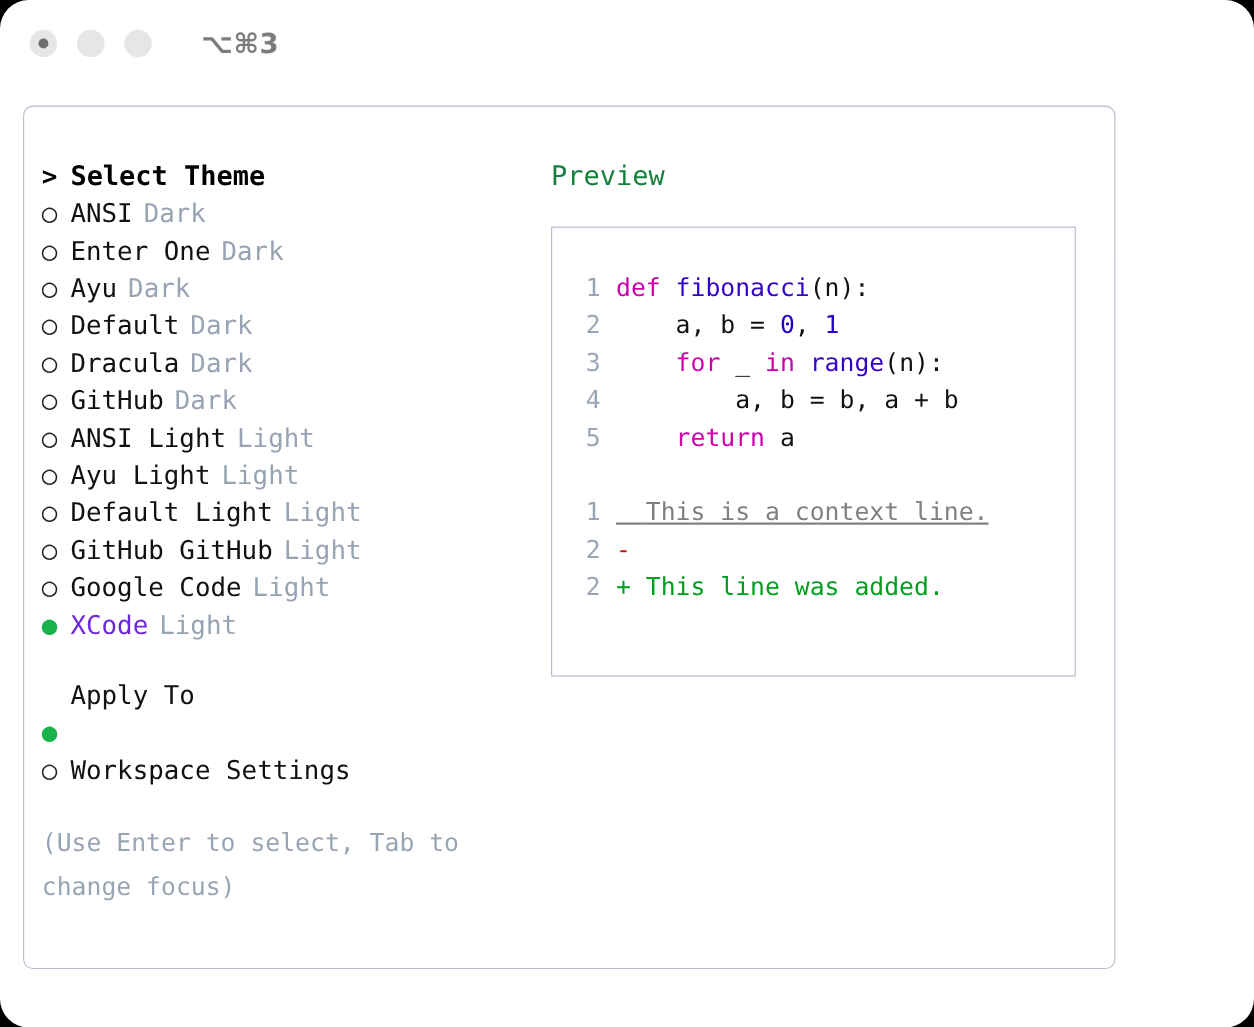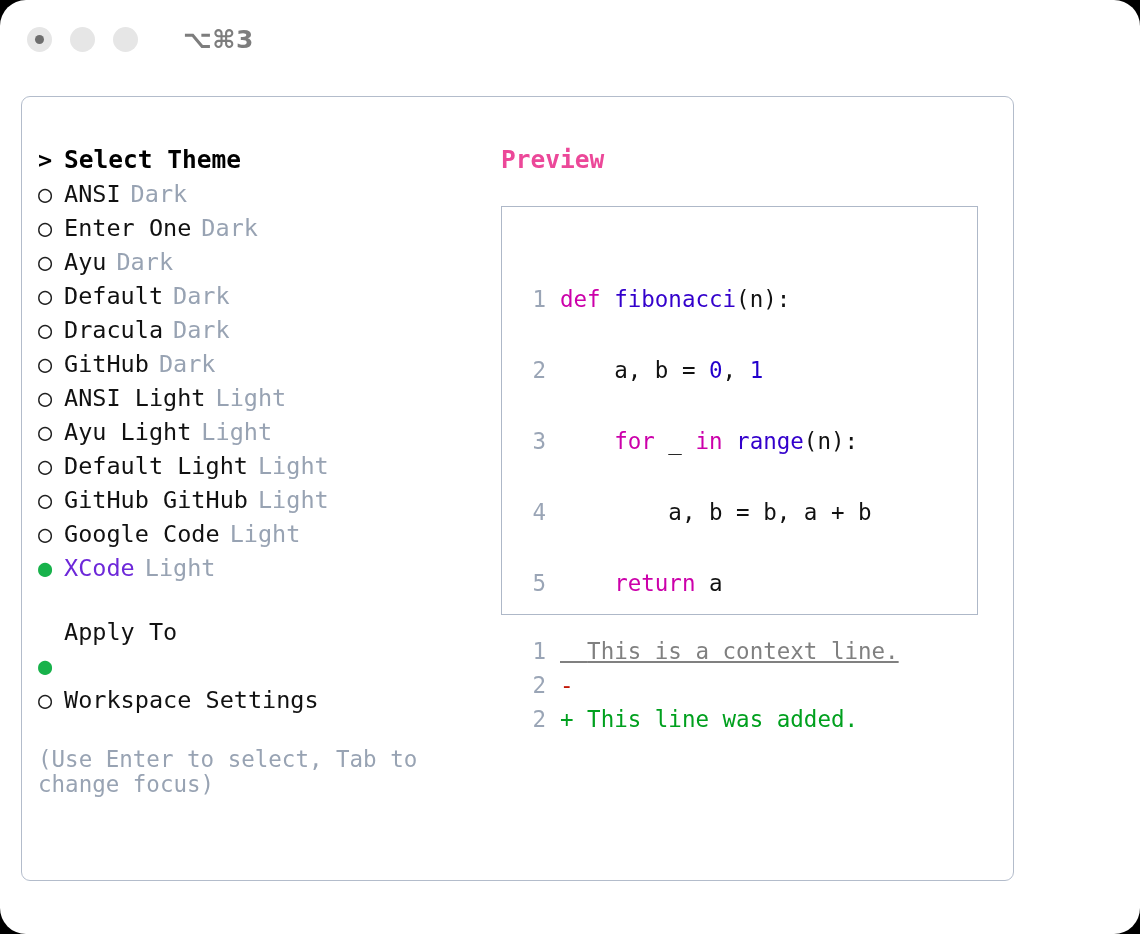--- a/index.html
+++ b/index.html
@@ -135,36 +135,36 @@
   .apply-head {
     padding-left: 26px;
     font-size: 23.5px;
     line-height: 34px;
     color: #111111;
   }
 
   .hint {
     margin-top: 30px;
     font-size: 22.5px;
-    line-height: 25px;
+    line-height: 40px;
     color: #98a3b3;
     width: 410px;
   }
 
   
   .right-col {
     position: absolute;
     left: 479px;
     top: 46px;
     width: 495px;
   }
   .preview-title {
     font-size: 24.5px;
-    font-weight: 700;
-    color: #ec4899;
+    font-weight: 400;
+    color: #15803d;
     line-height: 34px;
   }
   .preview-box {
     margin-top: 29px;
     width: 477px;
     height: 409px;
     border: 1.6px solid #aeb8c8;
     box-sizing: border-box;
     background: #ffffff;
     padding: 38px 0 0 14px;
@@ -177,21 +177,21 @@
     line-height: 34px;
   }
   .lineno {
     display: inline-block;
     width: 30px;
     flex: 0 0 30px;
     text-align: right;
     color: #9aa5b6;
     margin-right: 14px;
   }
-  .code-text { color: #111111; margin-top: 37px; }
+  .code-text { color: #111111; }
   .kw  { color: #cc00aa; }
   .fn  { color: #3300cc; }
   .num { color: #2200cc; }
   .plain { color: #111111; }
 
   .gap-lines { height: 34px; }
 
   .diff-ctx { color: #808080; text-decoration: underline; }
   .diff-del { color: #c21807; }
   .diff-add { color: #00a01e; }

